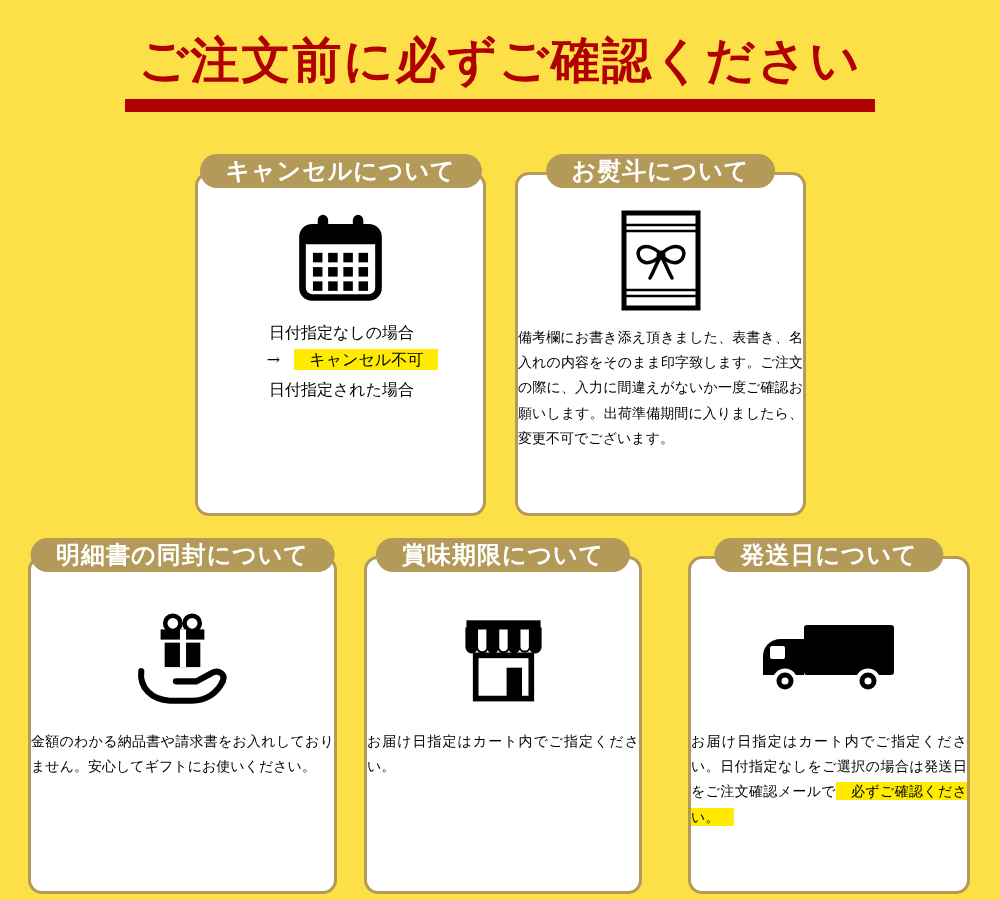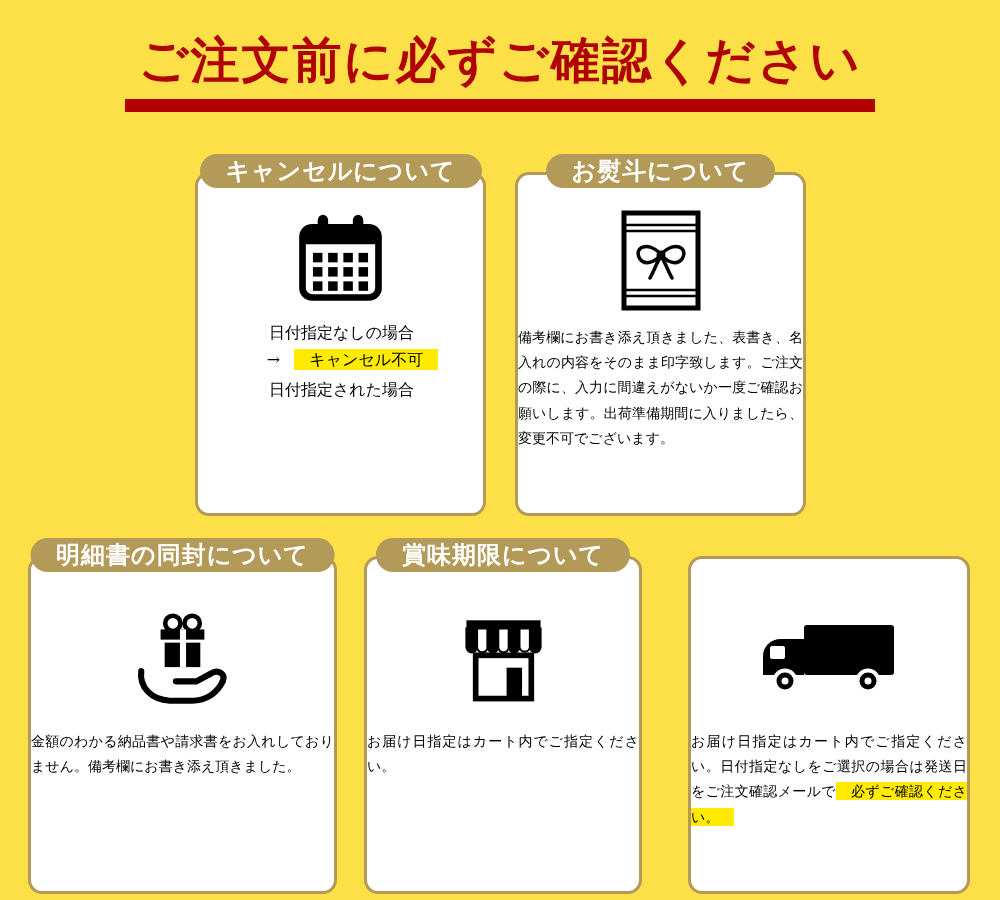--- a/index.html
+++ b/index.html
@@ -118,21 +118,21 @@
         <circle cx="64" cy="15" r="7.5" fill="none" stroke="#000" stroke-width="4.5"></circle>
         <rect x="33" y="21" width="43" height="10" fill="#000"></rect>
         <rect x="37" y="34" width="35" height="24" fill="#000"></rect>
         <rect x="52" y="21" width="6" height="37" fill="#fff"></rect>
         <g fill="none" stroke="#000" stroke-width="6" stroke-linecap="round">
           <path d="M14 62 C 12 78, 24 90, 42 91 L 64 91 C 78 91, 89 83, 94 72"></path>
           <path d="M94 72 C 97 65, 90 60, 83 64 L 68 72 L 48 72"></path>
         </g>
       </svg>
     </div>
-    <div class="body-text">金額のわかる納品書や請求書をお入れしておりません。備考欄にお書き添え頂きました。</div>
+    <div class="body-text">金額のわかる納品書や請求書をお入れしておりません。安心してギフトにお使いください。</div>
   </section>
 
   <section class="card card-expiry">
     <div class="pill">賞味期限について</div>
     <div class="icon-wrap">
       <svg viewBox="0 0 100 100" width="103" height="103" aria-hidden="true">
         <rect x="14" y="10" width="72" height="8" fill="#000"></rect>
         <g stroke="#000" stroke-width="2">
           <path d="M14 18 L14 36 A5.15 5.15 0 0 0 24.3 36 L24.3 18 Z" fill="#000"></path>
           <path d="M24.3 18 L24.3 36 A5.15 5.15 0 0 0 34.6 36 L34.6 18 Z" fill="#fff"></path>
@@ -143,20 +143,21 @@
           <path d="M75.7 18 L75.7 36 A5.15 5.15 0 0 0 86 36 L86 18 Z" fill="#000"></path>
         </g>
         <rect x="23" y="44" width="54" height="42" fill="#fff" stroke="#000" stroke-width="5.5"></rect>
         <rect x="53" y="56" width="15" height="30" fill="#000"></rect>
       </svg>
     </div>
     <div class="body-text">お届け日指定はカート内でご指定ください。</div>
   </section>
 
   <section class="card card-shipping">
+    <div class="pill">発送日について</div>
     <div class="icon-wrap">
       <svg viewBox="0 0 150 85" width="150" height="85" aria-hidden="true">
         <rect x="50" y="6" width="90" height="50" rx="3" fill="#000"></rect>
         <path d="M50 20 L27 20 C16 20 9 28 9 37 L9 56 L50 56 Z" fill="#000"></path>
         <rect x="16" y="27" width="15" height="13" rx="2" fill="#fff"></rect>
         <circle cx="31" cy="62" r="10.5" fill="#000" stroke="#fff" stroke-width="4"></circle>
         <circle cx="31" cy="62" r="3.5" fill="#fff"></circle>
         <circle cx="114" cy="62" r="10.5" fill="#000" stroke="#fff" stroke-width="4"></circle>
         <circle cx="114" cy="62" r="3.5" fill="#fff"></circle>
       </svg>

